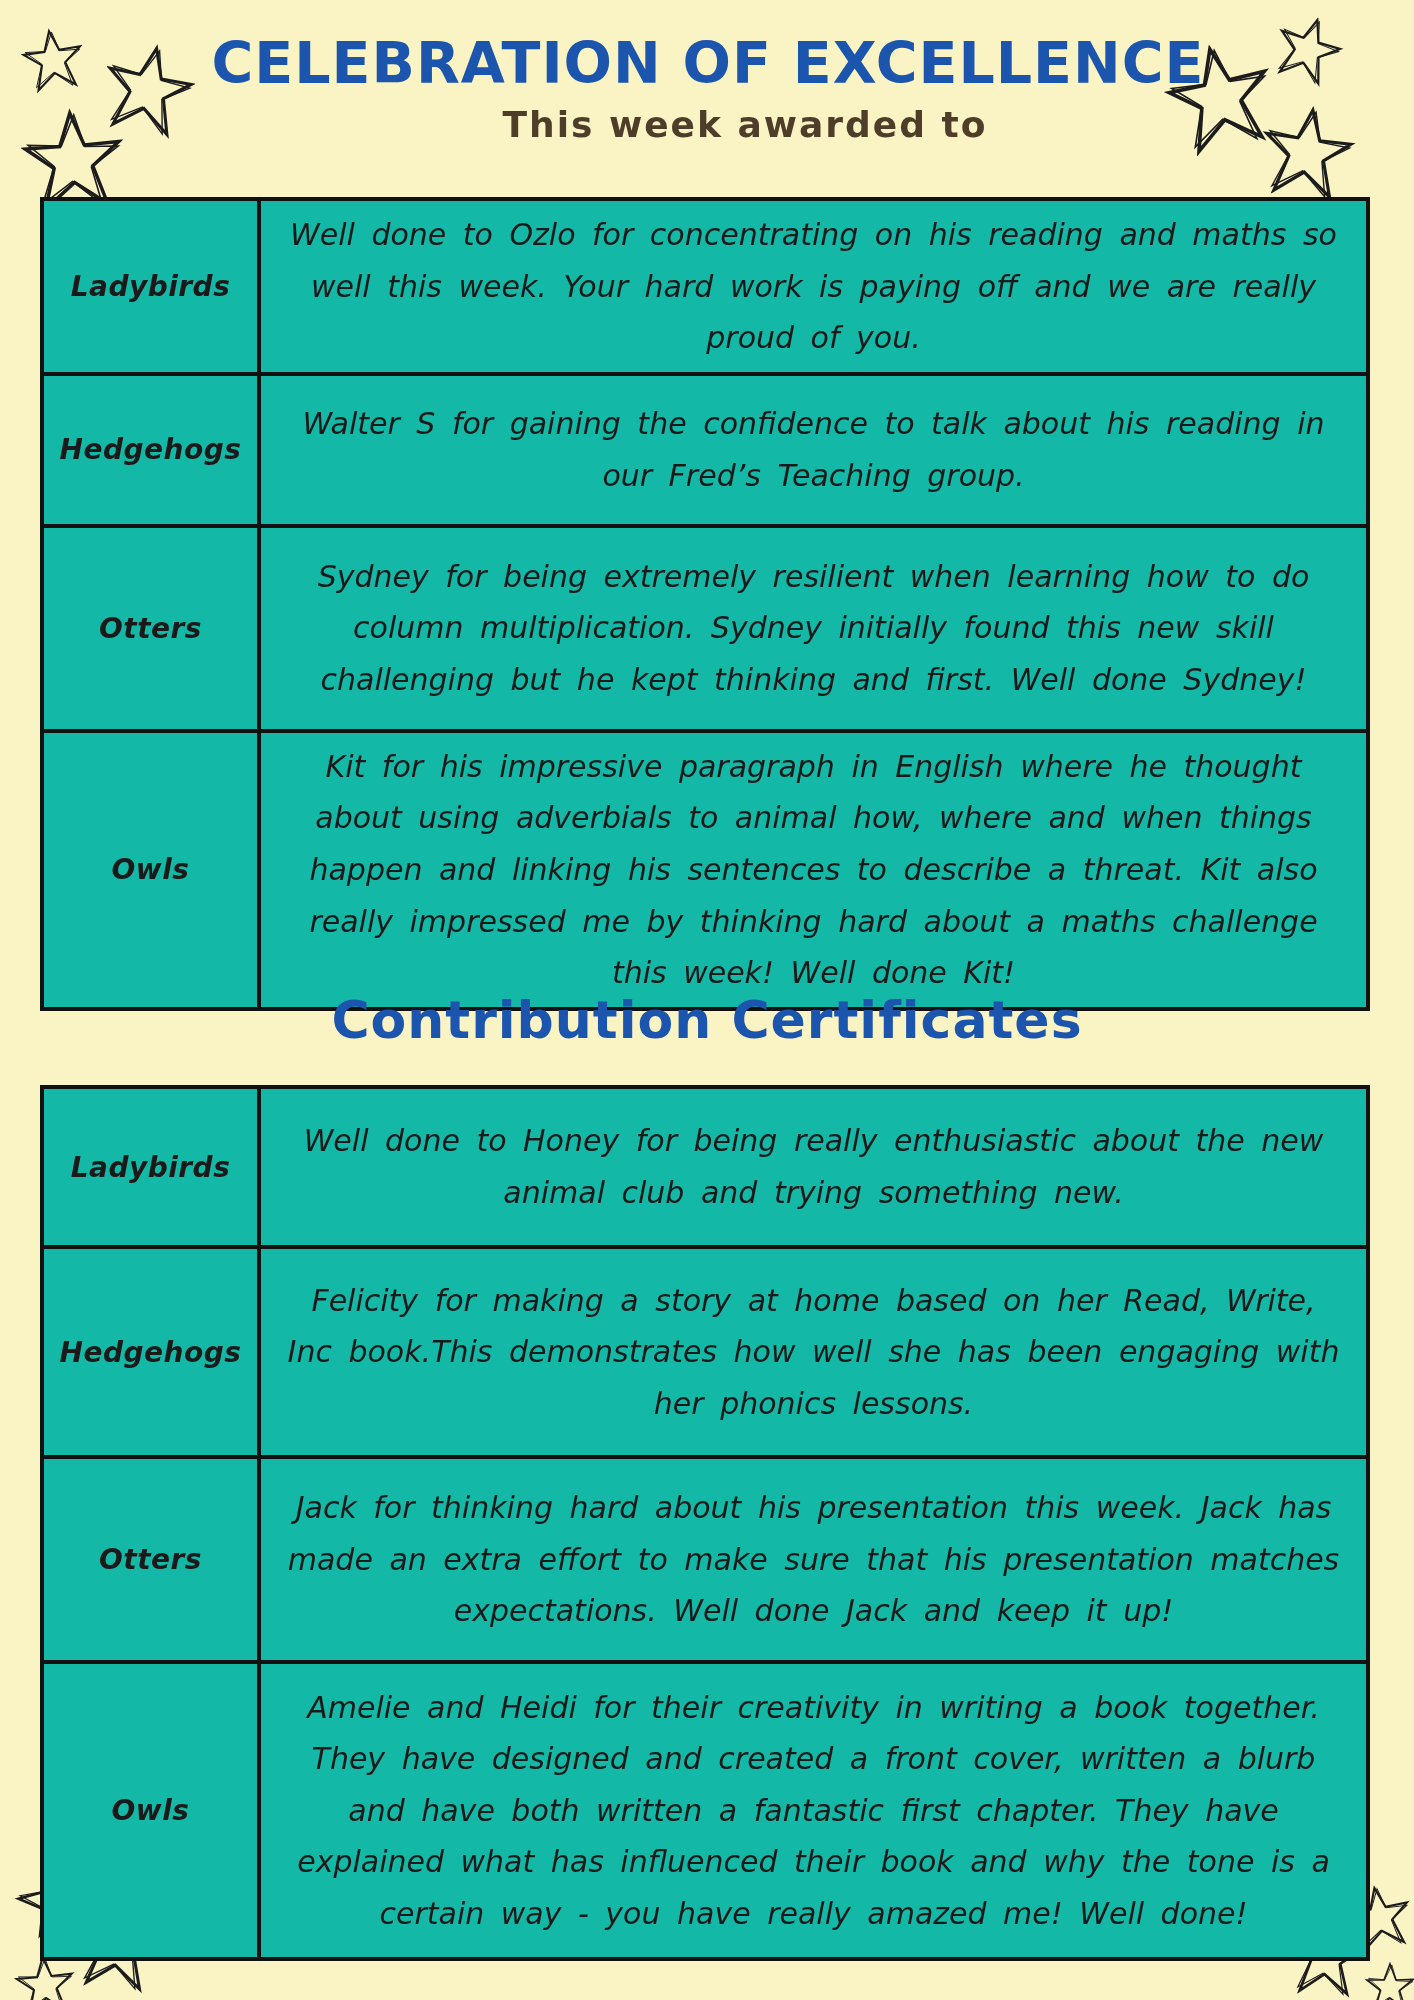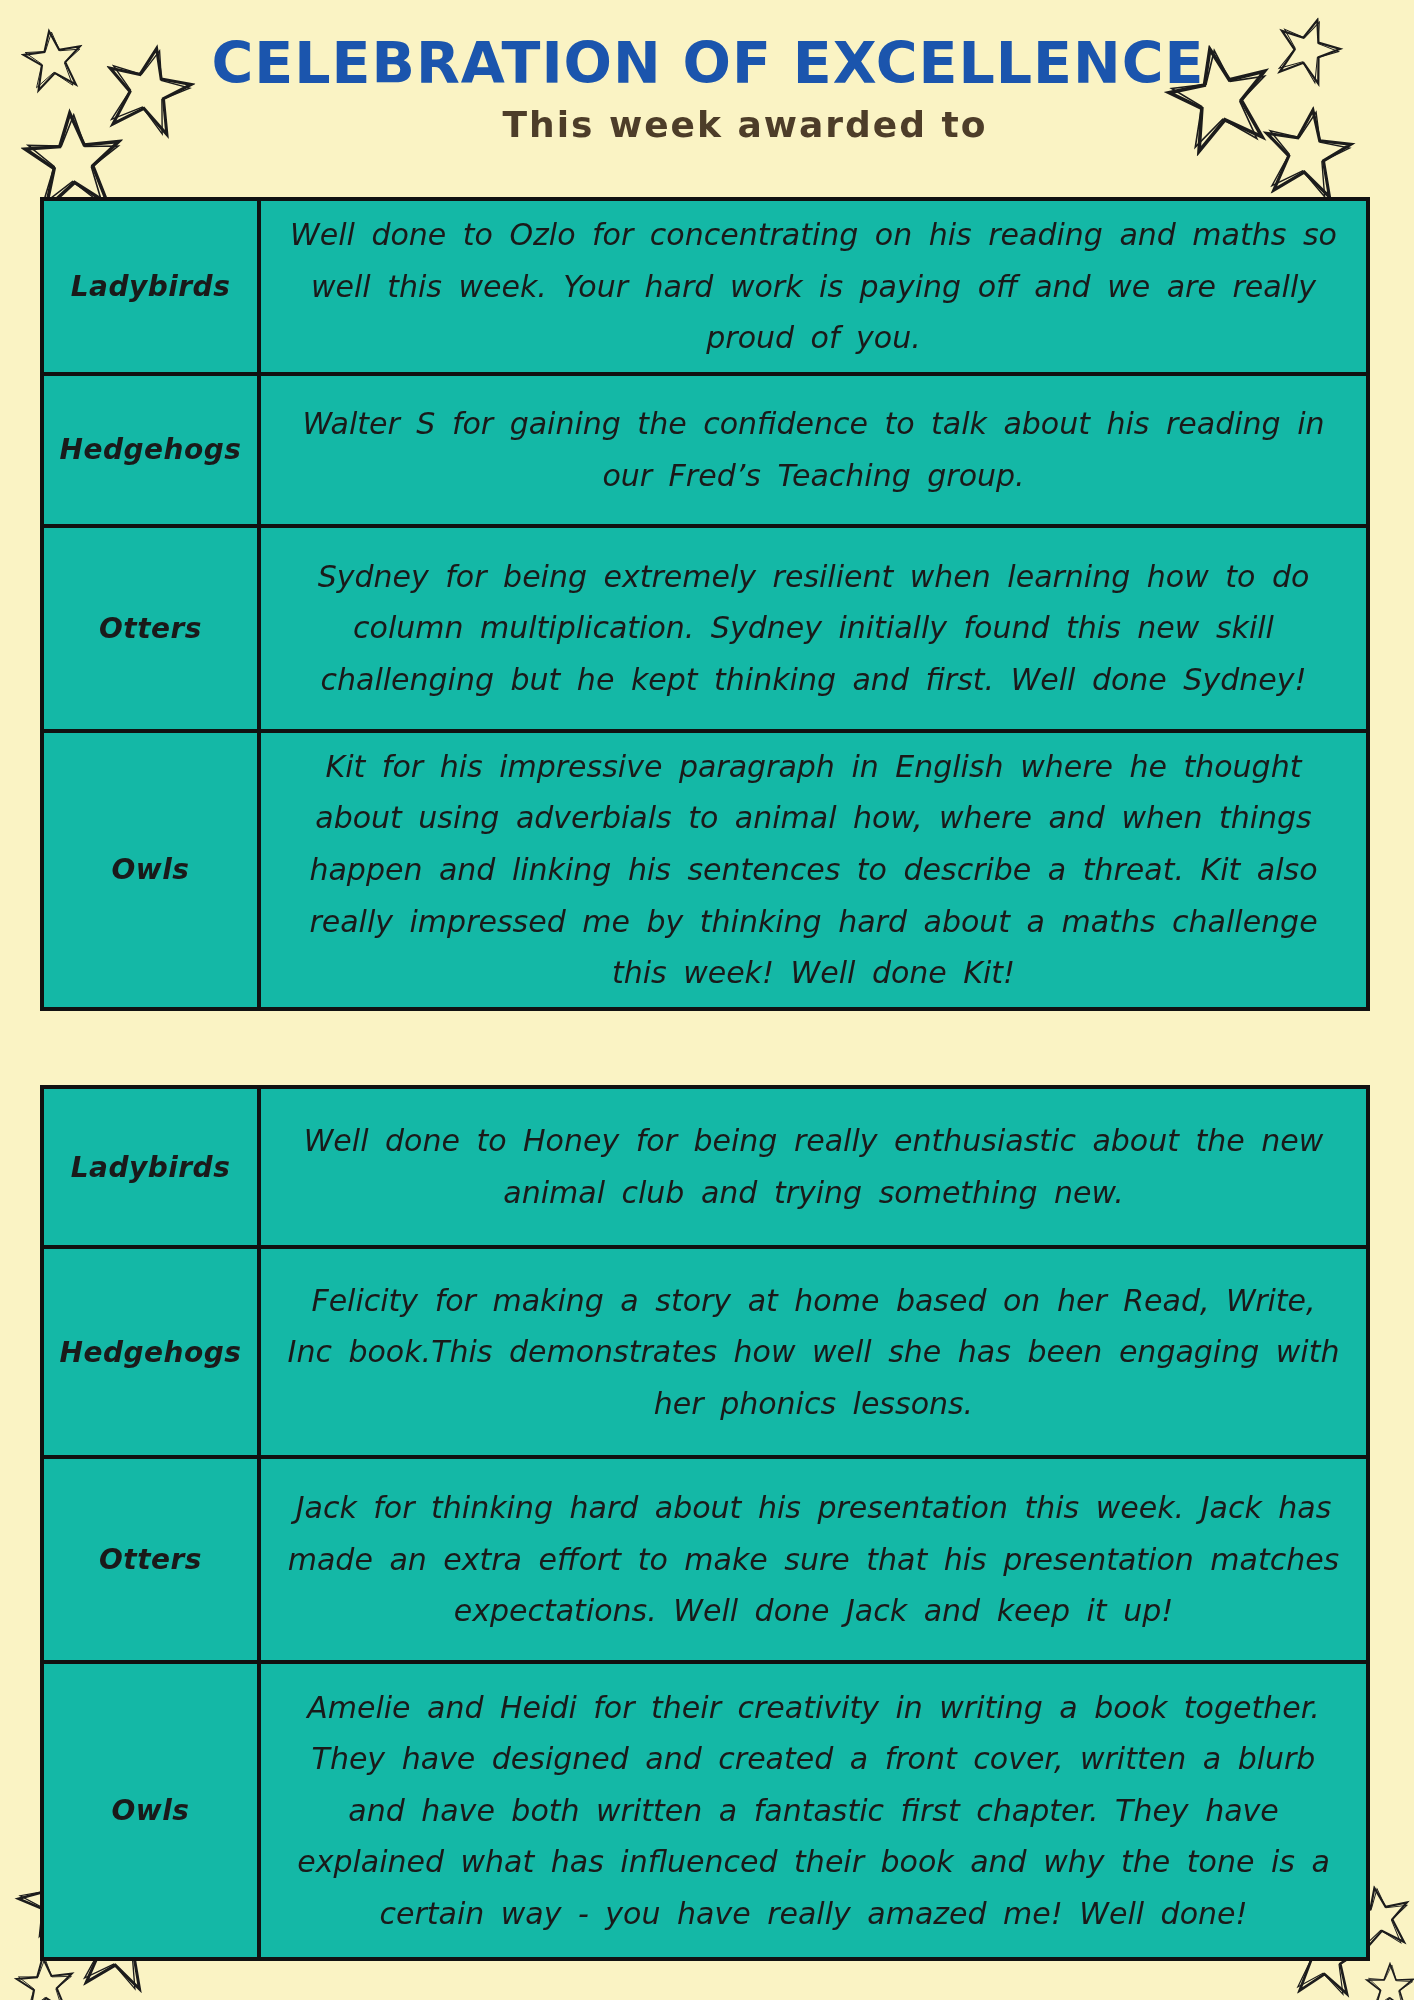--- a/index.html
+++ b/index.html
@@ -169,20 +169,21 @@
         <td class="group">Otters</td>
         <td class="award">Sydney for being extremely resilient when learning how to do column multiplication. Sydney initially found this new skill challenging but he kept thinking and first. Well done Sydney!</td>
       </tr>
       <tr class="r4">
         <td class="group">Owls</td>
         <td class="award">Kit for his impressive paragraph in English where he thought about using adverbials to animal how, where and when things happen and linking his sentences to describe a threat. Kit also really impressed me by thinking hard about a maths challenge this week! Well done Kit!</td>
       </tr>
     </tbody>
   </table>
 
+  <div class="section-title">Contribution Certificates</div>
 
   <table class="awards" id="contribution-table">
     <colgroup>
         <col style="width:217px">
         <col>
       </colgroup>
     <tbody>
       <tr class="r1">
         <td class="group">Ladybirds</td>
         <td class="award">Well done to Honey for being really enthusiastic about the new animal club and trying something new.</td>

